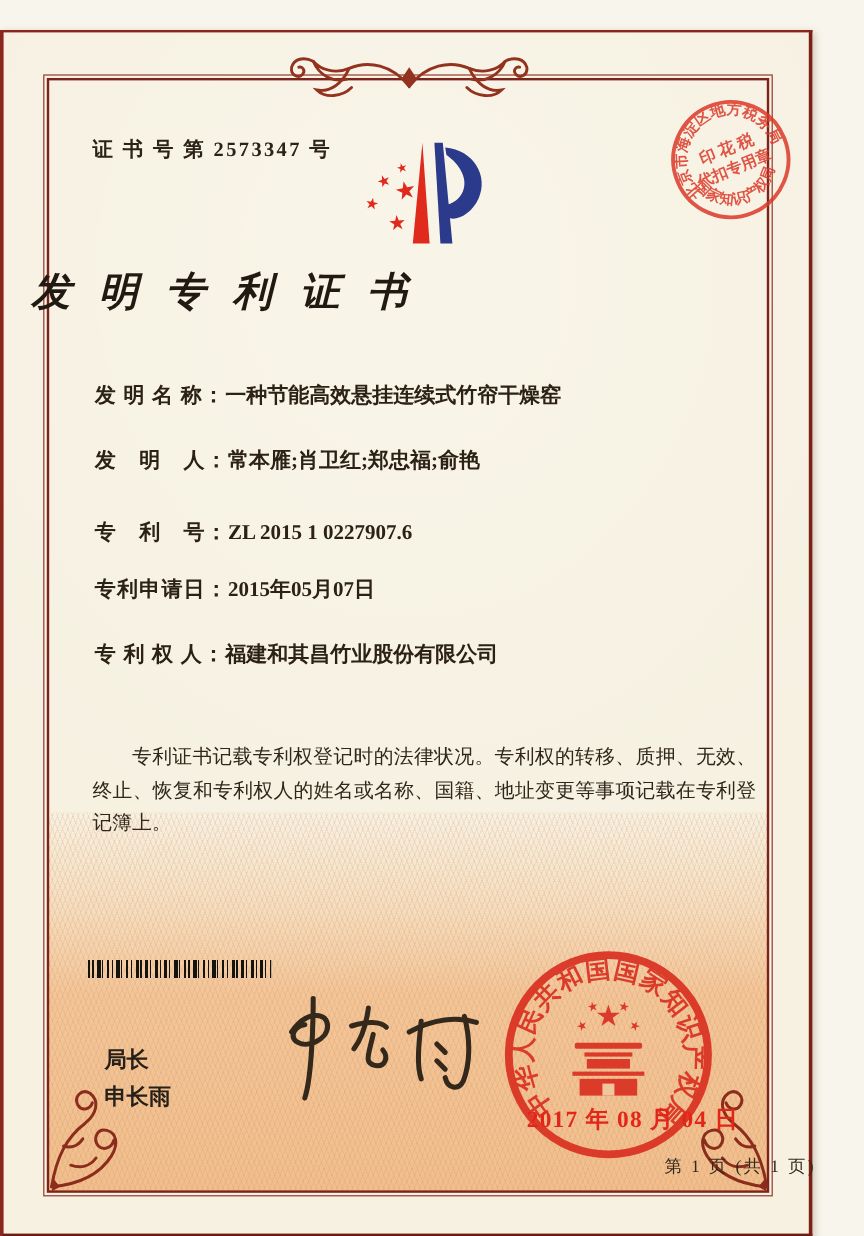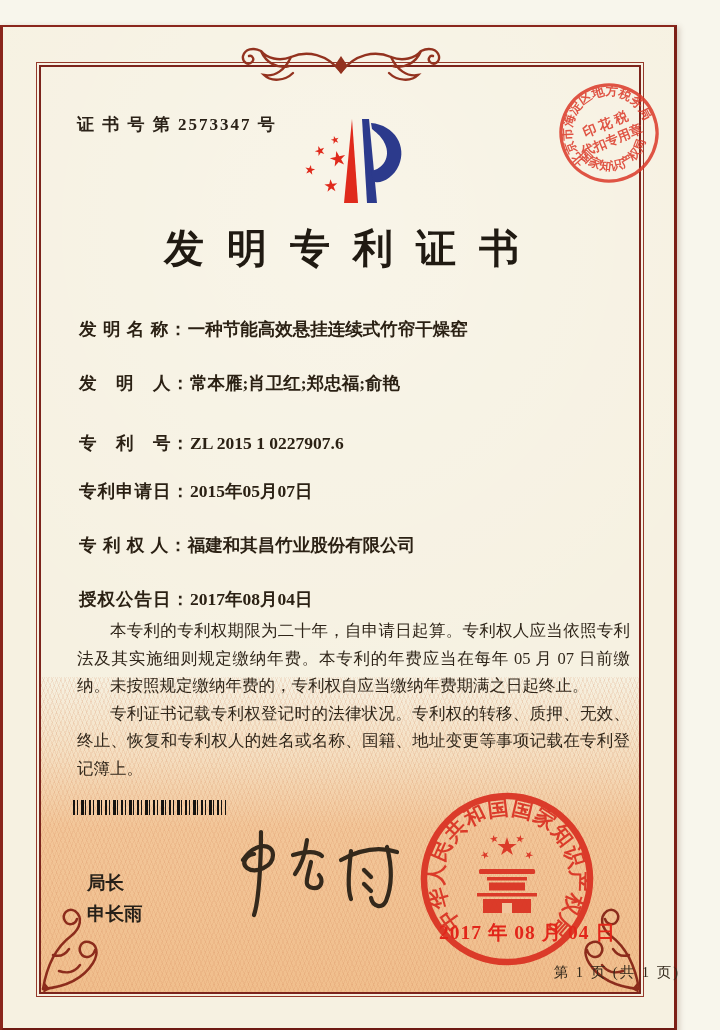--- a/index.html
+++ b/index.html
@@ -22,22 +22,22 @@
           linear-gradient(to bottom, rgba(243,199,153,0) 0, rgba(243,198,150,.45) 80px,
                           rgba(242,194,146,.92) 150px, rgba(240,189,138,.97) 100%);}
   
   .frame{position:absolute;left:36px;top:38px;right:33px;bottom:34px;z-index:2;
         border:2px solid #7c241c;pointer-events:none;}
   .frame::before{content:"";position:absolute;inset:-5px;border:1px solid #95392a;}
   .content{position:absolute;inset:0;z-index:3;}
   .cert-number{position:absolute;left:74px;top:86px;font-size:17px;font-weight:600;
         color:#2b2218;letter-spacing:2px;}
   .logo{position:absolute;left:292px;top:86px;}
-  .title{position:absolute;left:0;top:194px;width:677px;text-align:center;
-        font-size:40px;font-weight:700;color:#201a12;letter-spacing:23px;text-indent:23px;}
+  .title{position:absolute;left:0;top:194px;width:677px;
+        font-size:33px;font-weight:700;color:#201a12;letter-spacing:23px;text-indent:23px;font-style:italic;}
   .field{position:absolute;left:76px;white-space:nowrap;font-size:17.5px;font-weight:600;
         color:#2b2114;}
   .field .lbl{letter-spacing:1px;}
   .paras{position:absolute;left:74px;right:44px;top:590px;color:#30261a;}
   .paras p{margin:0;text-indent:2em;font-size:16.5px;line-height:27.5px;font-weight:500;
         text-align:justify;}
   .barcode{position:absolute;left:70px;top:773px;width:153px;height:15px;z-index:3;
         background:repeating-linear-gradient(90deg,#151310 0 2px,rgba(0,0,0,0) 2px 4px,
          #151310 4px 5px,rgba(0,0,0,0) 5px 8px,#151310 8px 11px,rgba(0,0,0,0) 11px 12px,
          #151310 12px 13px,rgba(0,0,0,0) 13px 16px);}
@@ -129,26 +129,22 @@
       </div>
       <div class="field" style="top:404px">
         <span class="lbl">专　利　号：</span><span>ZL 2015 1 0227907.6</span>
       </div>
       <div class="field" style="top:452px">
         <span class="lbl">专利申请日：</span><span>2015年05月07日</span>
       </div>
       <div class="field" style="top:506px">
         <span class="lbl">专 利 权 人：</span><span>福建和其昌竹业股份有限公司</span>
       </div>
-      <div class="field" style="top:560px">
-        <span class="lbl">授权公告日：</span><span>2017年08月04日</span>
-      </div>
 
       <div class="paras">
-        <p>本专利的专利权期限为二十年，自申请日起算。专利权人应当依照专利法及其实施细则规定缴纳年费。本专利的年费应当在每年 05 月 07 日前缴纳。未按照规定缴纳年费的，专利权自应当缴纳年费期满之日起终止。</p>
         <p>专利证书记载专利权登记时的法律状况。专利权的转移、质押、无效、终止、恢复和专利权人的姓名或名称、国籍、地址变更等事项记载在专利登记簿上。</p>
       </div>
 
       <div class="barcode"></div>
 
       <div class="signer">
         <div>局长</div>
         <div>申长雨</div>
       </div>
 

